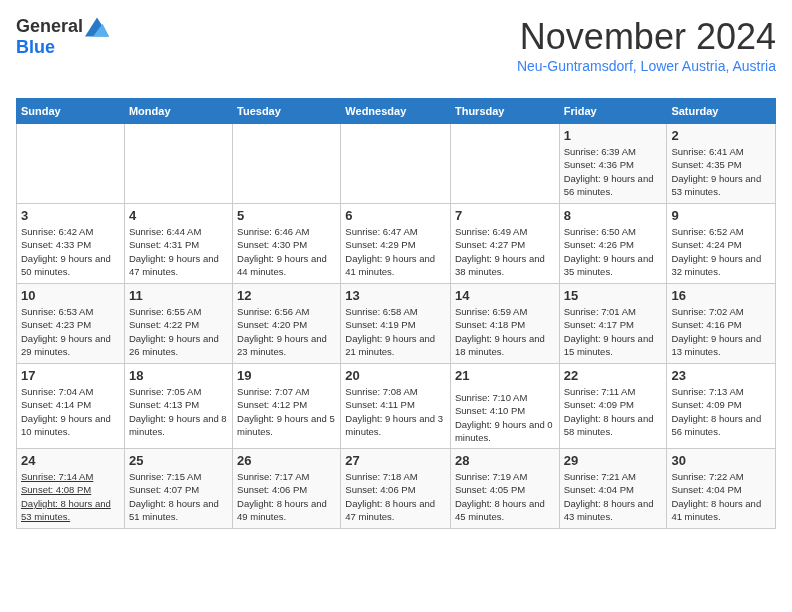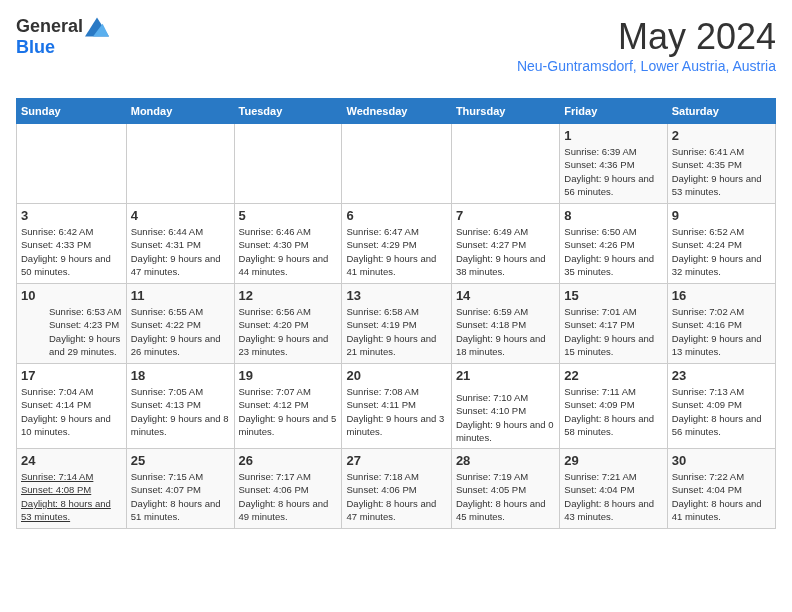--- a/index.html
+++ b/index.html
@@ -107,21 +107,21 @@
     <div class="logo-text">
       <span class="logo-general">General</span>
       <svg class="logo-icon" viewBox="0 0 30 24" xmlns="http://www.w3.org/2000/svg">
         <polygon points="0,24 15,0 30,24" fill="#2979c5"></polygon>
         <polygon points="10,24 22,8 30,24" fill="#5aafee"></polygon>
       </svg>
     </div>
     <span class="logo-blue">Blue</span>
   </div>
   <div class="title-section">
-    <div class="month-title">May 2024</div>
+    <div class="month-title">November 2024</div>
     <div class="subtitle">Neu-Guntramsdorf, Lower Austria, Austria</div>
   </div>
 </div>
 
 <table>
   <thead>
     <tr>
       <th>Sunday</th>
       <th>Monday</th>
       <th>Tuesday</th>
@@ -191,21 +191,21 @@
         <td>
           <span class="day-number">9</span>
           <div class="day-info" style="white-space: pre-line;">Sunrise: 6:52 AM
 Sunset: 4:24 PM
 Daylight: 9 hours and 32 minutes.</div>
         </td>
       </tr>
       <tr>
         <td>
           <span class="day-number">10</span>
-          <div class="day-info" style="white-space: pre-line; margin-left: 28px;">Sunrise: 6:53 AM
+          <div class="day-info" style="white-space: pre-line;">Sunrise: 6:53 AM
 Sunset: 4:23 PM
 Daylight: 9 hours and 29 minutes.</div>
         </td>
         <td>
           <span class="day-number">11</span>
           <div class="day-info" style="white-space: pre-line;">Sunrise: 6:55 AM
 Sunset: 4:22 PM
 Daylight: 9 hours and 26 minutes.</div>
         </td>
         <td>

